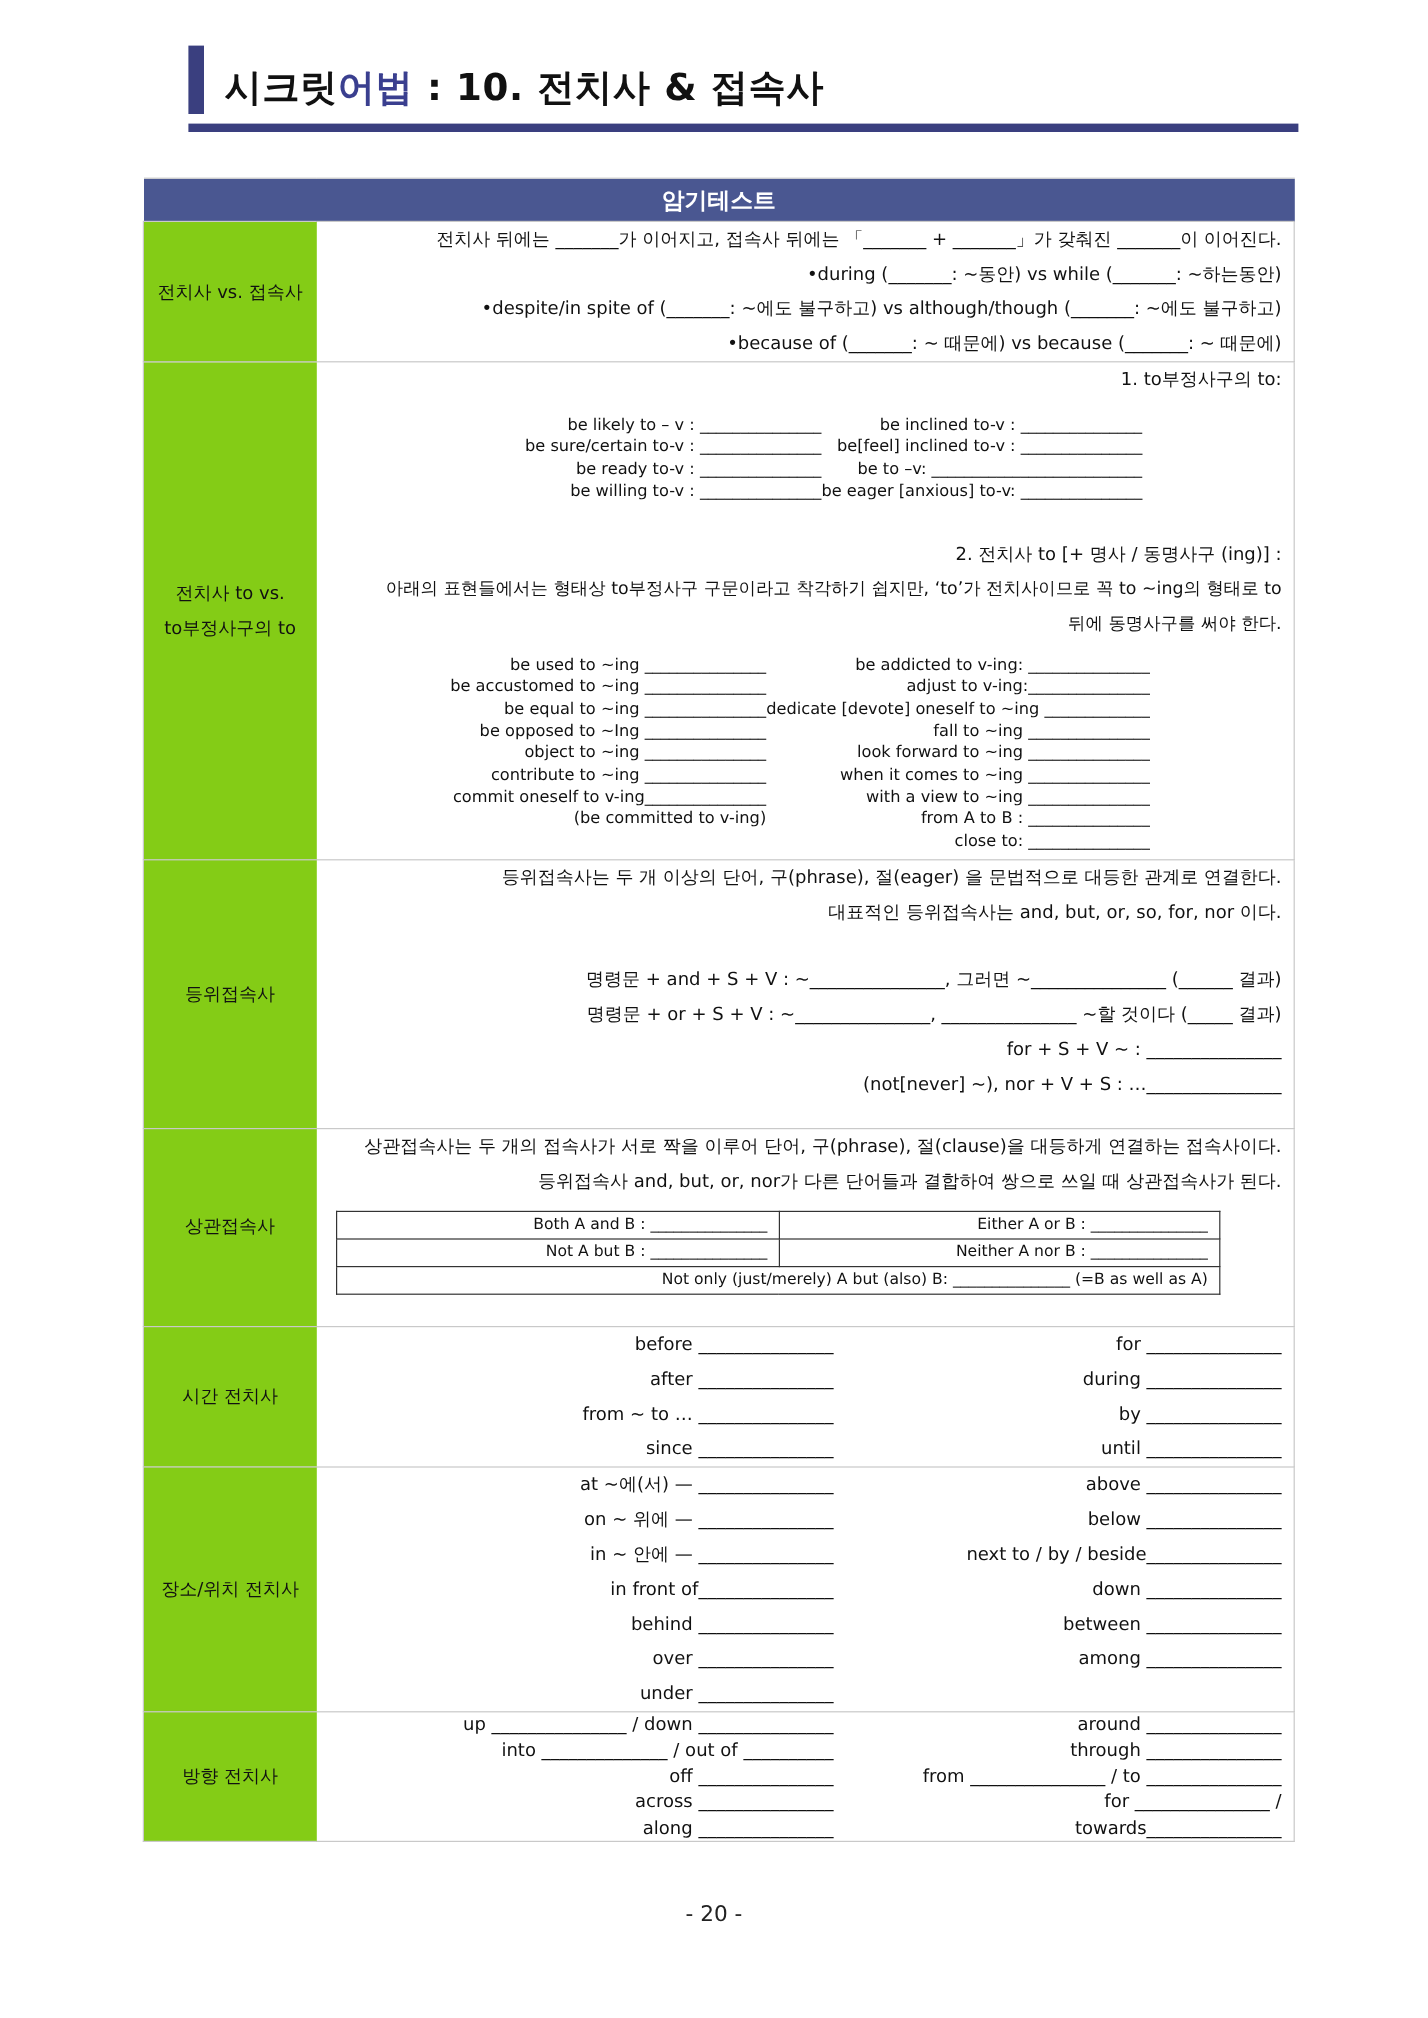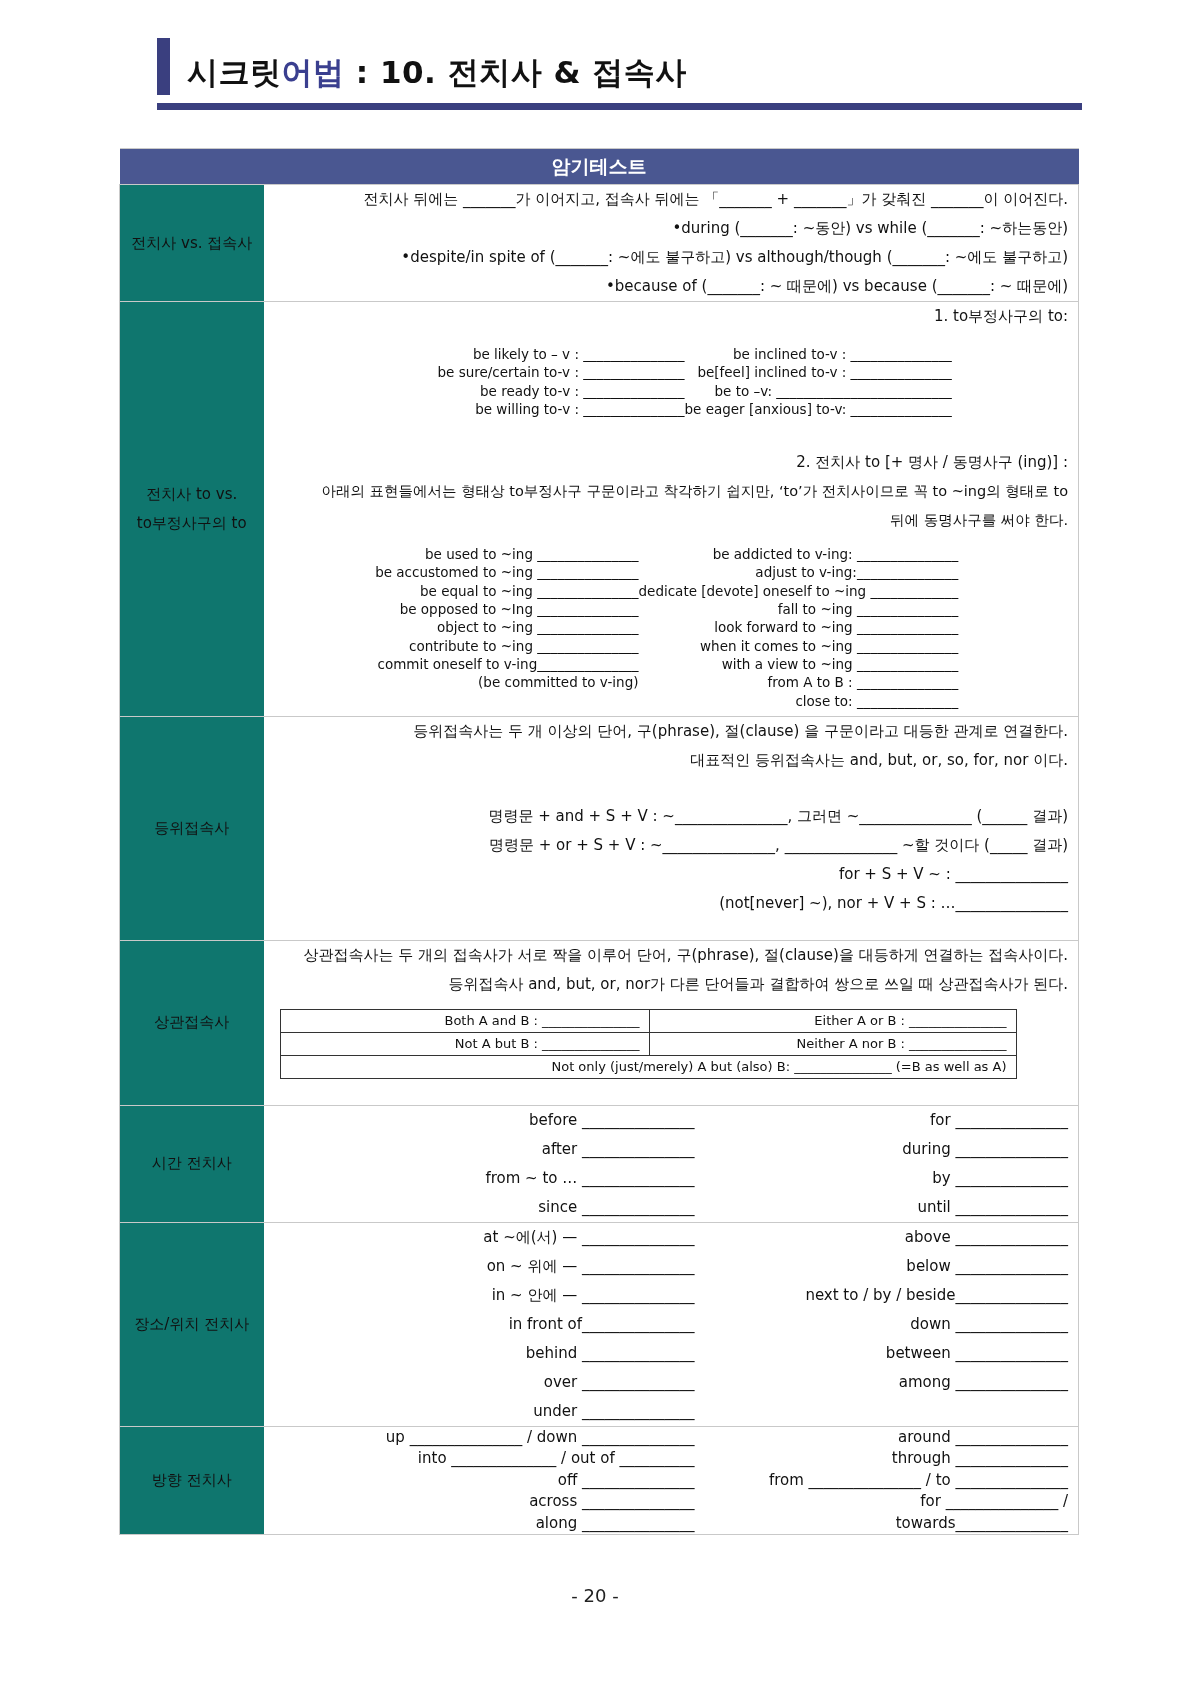--- a/index.html
+++ b/index.html
@@ -8,21 +8,21 @@
 
     .title-wrap { position: absolute; left: 137px; top: 38px; width: 925px; height: 72px; margin-left: 20px; }
     .title-bar { position: absolute; left: 0; top: 0; width: 13px; height: 57px; background: #3a3f7f; }
     .title-text { position: absolute; left: 30px; top: 14px; font-size: 31px; font-weight: bold; letter-spacing: 0.5px; color: #111; white-space: nowrap; }
     .title-text .accent { color: #3a3f8f; }
     .title-rule { position: absolute; left: 0; top: 65px; width: 925px; height: 7px; background: #3a3f7f; }
 
     table.main { position: absolute; left: 119px; top: 148px; width: 960px; border-collapse: collapse; font-size: 15px; }
     table.main td { border-top: 1px solid #c9c9c9; border-bottom: 1px solid #c9c9c9; vertical-align: middle; }
     .hdr td { background: #4a5791; color: #fff; text-align: center; font-size: 19px; font-weight: bold; height: 36px; border: none; }
-    td.label { width: 144px; background: #0f766e; text-align: center; font-size: 15px; line-height: 29px; border-left: 1px solid #c9c9c9; }
+    td.label { width: 144px; background: #84cc16; text-align: center; font-size: 15px; line-height: 29px; border-left: 1px solid #c9c9c9; }
     td.content { padding: 0 10px 0 11px; border-right: 1px solid #c9c9c9; vertical-align: top; text-align: right; }
     .ln { line-height: 29px; white-space: nowrap; }
     .bullet { padding-left: 2px; }
     .bullet::before { content: "•"; display: inline-block; width: 26px; }
     .two-col { display: flex; font-size: 13.5px; line-height: 18.3px; padding-left: 16px; }
     .two-col .col { white-space: nowrap; }
     .spacer { height: 10px; }
     .grid2 { display: grid; grid-template-columns: 420px 1fr; }
     .grid2 .ln { line-height: 29px; }
 
@@ -105,21 +105,21 @@
           <div>from A to B : _______________</div>
           <div>close to: _______________</div>
         </div>
       </div>
     </td>
   </tr>
 
   <tr>
     <td class="label">등위접속사</td>
     <td class="content">
-      <div class="ln">등위접속사는 두 개 이상의 단어, 구(phrase), 절(clause) 을 구문이라고 대등한 관계로 연결한다.</div>
+      <div class="ln">등위접속사는 두 개 이상의 단어, 구(phrase), 절(eager) 을 문법적으로 대등한 관계로 연결한다.</div>
       <div class="ln">대표적인 등위접속사는 and, but, or, so, for, nor 이다.</div>
       <div class="spacer" style="height:27px"></div>
       <div class="ln">명령문 + and + S + V : ~_______________, 그러면 ~_______________ (______ 결과)</div>
       <div class="ln">명령문 + or + S + V : ~_______________, _______________ ~할 것이다 (_____ 결과)</div>
       <div class="ln">for + S + V ~ : _______________</div>
       <div class="ln">(not[never] ~), nor + V + S  : …_______________</div>
       <div class="spacer" style="height:22px"></div>
     </td>
   </tr>
 

